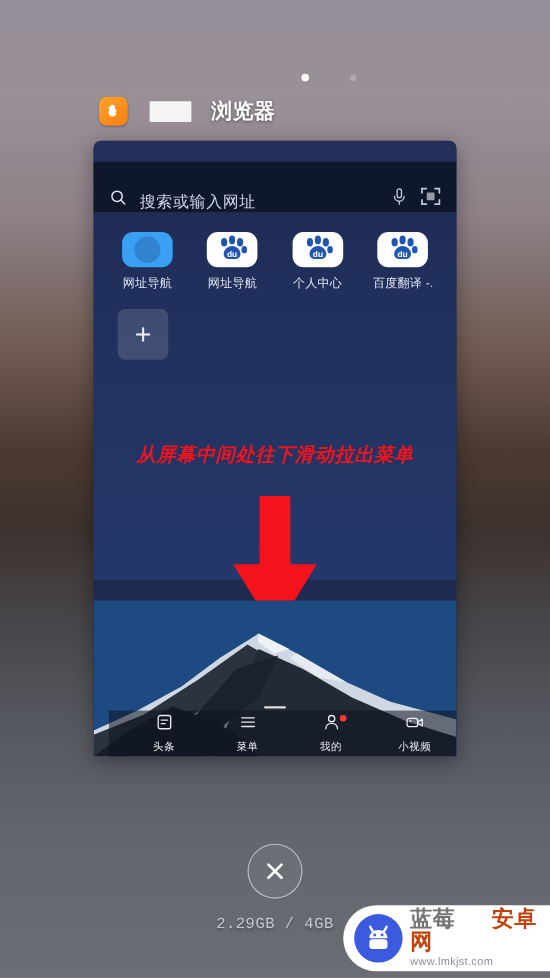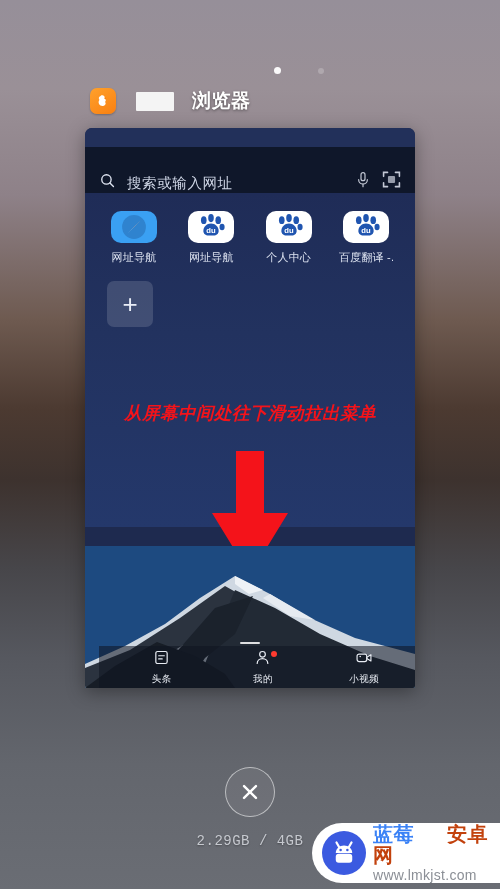--- a/index.html
+++ b/index.html
@@ -159,23 +159,23 @@
     background:#ffffff; border-radius:30px 0 0 30px;
     display:flex; align-items:center; gap:7px; padding-left:10px;
   }
   .wm-logo {
     width:44px; height:44px; border-radius:50%;
     background:#3b5ae0; flex:0 0 auto;
     display:flex; align-items:center; justify-content:center;
   }
   .wm-txt { display:flex; flex-direction:column; line-height:1.05; }
   .wm-title { font-size:20px; font-weight:700; letter-spacing:.5px; }
-  .wm-title .b { color:#3b82f6; }
+  .wm-title .b { color:#737373; }
   .wm-title .r { color:#c2410c;margin-left:33px; }
-  .wm-url { font-size:14px; color:#8b8f96; letter-spacing:.3px; margin-top:2px; }
+  .wm-url { font-size:10px; color:#8b8f96; letter-spacing:.3px; margin-top:2px; }
 </style>
 </head>
 <body>
 
 <div class="dots">
   <div class="dot active"></div>
   <div class="dot inactive"></div>
 </div>
 
 <div class="app-title-row">
@@ -312,20 +312,30 @@
         <svg width="17" height="17" viewBox="0 0 24 24">
           <rect x="4" y="3.5" width="16" height="17" rx="2.5" fill="none" stroke="#e8ecf3" stroke-width="1.7"></rect>
           <line x1="8" y1="9.5" x2="16" y2="9.5" stroke="#e8ecf3" stroke-width="1.7" stroke-linecap="round"></line>
           <line x1="8" y1="14" x2="13" y2="14" stroke="#e8ecf3" stroke-width="1.7" stroke-linecap="round"></line>
         </svg>
       </span>
       <span class="nav-label">头条</span>
     </div>
 
 
+    <div class="nav-item">
+      <span>
+        <svg width="17" height="17" viewBox="0 0 24 24">
+          <line x1="4" y1="6.5" x2="20" y2="6.5" stroke="#e8ecf3" stroke-width="1.8" stroke-linecap="round"></line>
+          <line x1="4" y1="12" x2="20" y2="12" stroke="#e8ecf3" stroke-width="1.8" stroke-linecap="round"></line>
+          <line x1="4" y1="17.5" x2="20" y2="17.5" stroke="#e8ecf3" stroke-width="1.8" stroke-linecap="round"></line>
+        </svg>
+      </span>
+      <span class="nav-label">菜单</span>
+    </div>
 
     <div class="nav-item">
       <span class="nav-badge"></span>
       <span>
         <svg width="17" height="17" viewBox="0 0 24 24">
           <circle cx="12" cy="7.5" r="4" fill="none" stroke="#e8ecf3" stroke-width="1.7"></circle>
           <path d="M4.5 20.5c0-4.2 3.4-7 7.5-7s7.5 2.8 7.5 7" fill="none" stroke="#e8ecf3" stroke-width="1.7" stroke-linecap="round"></path>
         </svg>
       </span>
       <span class="nav-label">我的</span>

